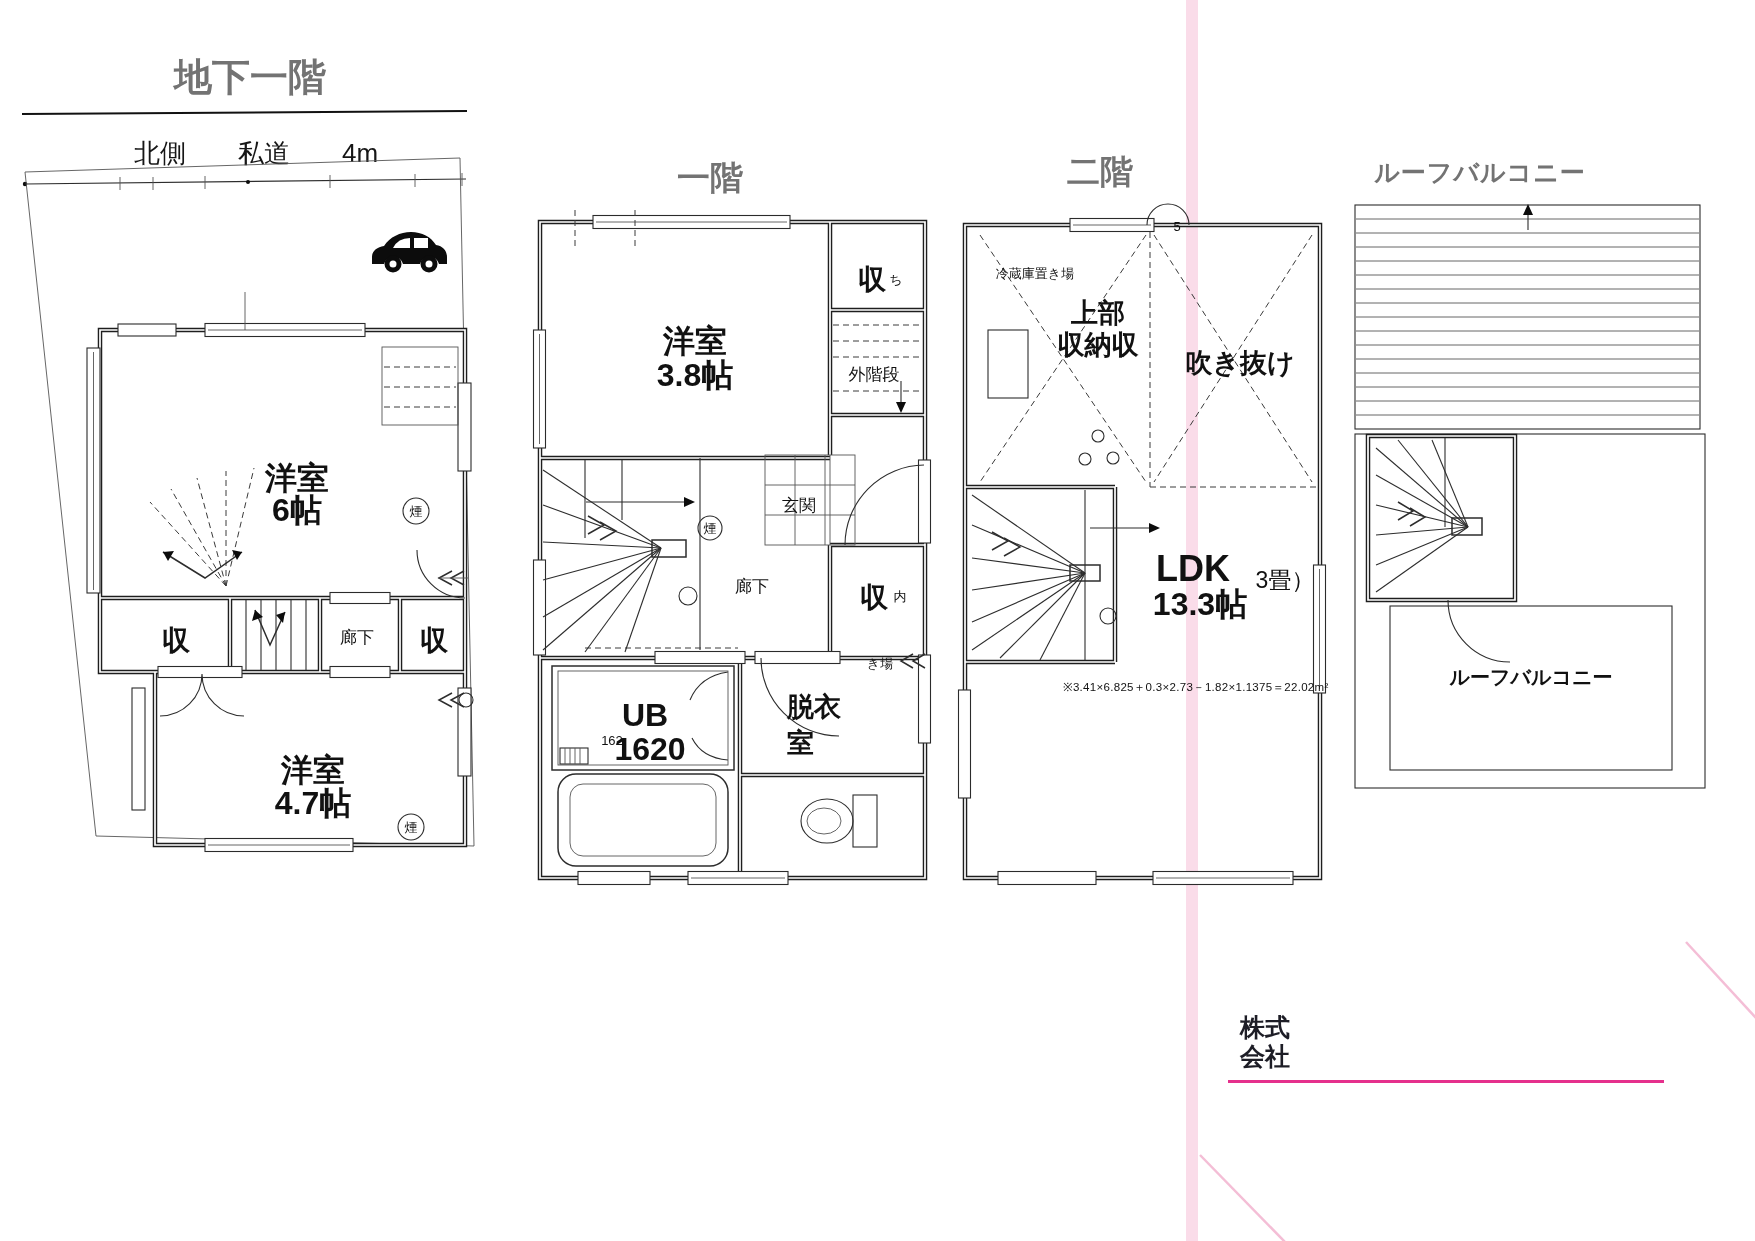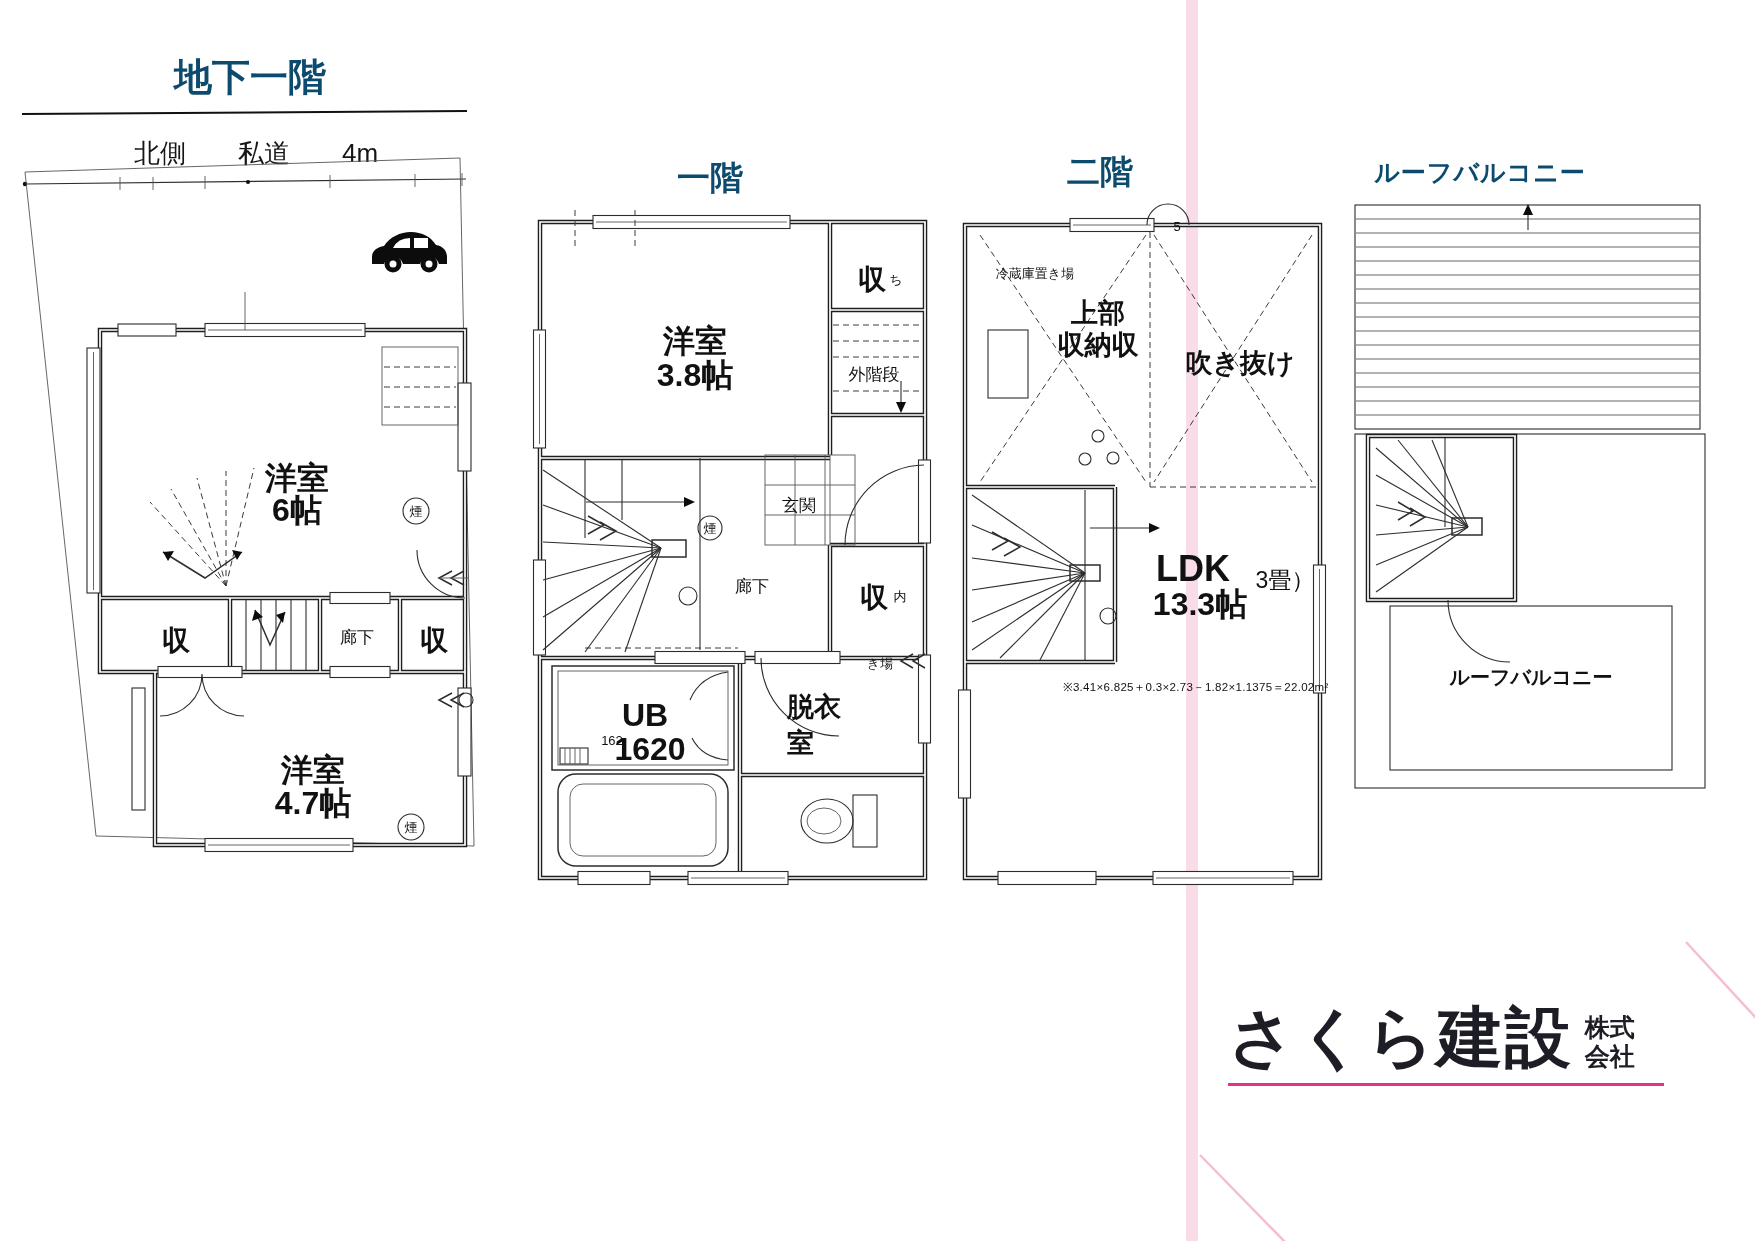--- a/index.html
+++ b/index.html
@@ -1,19 +1,19 @@
 <!DOCTYPE html>
 <html><head>
 <meta charset="utf-8">
 <style>
   html,body{margin:0;padding:0;background:#fff;}
   #stage{position:relative;width:1755px;height:1241px;background:#fff;overflow:hidden;
          font-family:"Liberation Sans",sans-serif;}
   #plan{position:absolute;left:0;top:0;z-index:2;}
-  .floor-title{position:absolute;z-index:3;text-align:center;font-weight:bold;color:#0c4a6e;
+  .floor-title{position:absolute;z-index:3;text-align:center;font-weight:bold;color:#737373;
                font-family:"Liberation Sans",sans-serif;}
   #title-b1{left:60px;top:52px;width:380px;font-size:38px;}
   #title-f1{left:560px;top:156px;width:300px;font-size:33px;}
   #title-f2{left:950px;top:150px;width:300px;font-size:33px;}
   #title-roof{left:1320px;top:156px;width:320px;font-size:25px;letter-spacing:1px;}
   
   .wo{stroke:#1e1e1e;stroke-width:4.5;fill:none;}
   .wi{stroke:#ffffff;stroke-width:1.7;fill:none;}
   .t{stroke:#2d2d2d;stroke-width:1.1;fill:none;}
   .t14{stroke:#2d2d2d;stroke-width:1.5;fill:none;}
@@ -382,21 +382,20 @@
   </g>
 </svg>
 
 <div id="title-b1" class="floor-title">地下一階</div>
 <div id="title-f2" class="floor-title">二階</div>
 <div id="title-f1" class="floor-title">一階</div>
 <div id="title-roof" class="floor-title">ルーフバルコニー</div>
 
 <div id="logo">
   <div class="row">
-    <span class="jp">さくら建設</span>
     <span class="suffix">
       <span>株式</span>
       <span>会社</span>
     </span>
   </div>
   <div class="underline"></div>
 </div>
 
 </div>
 

